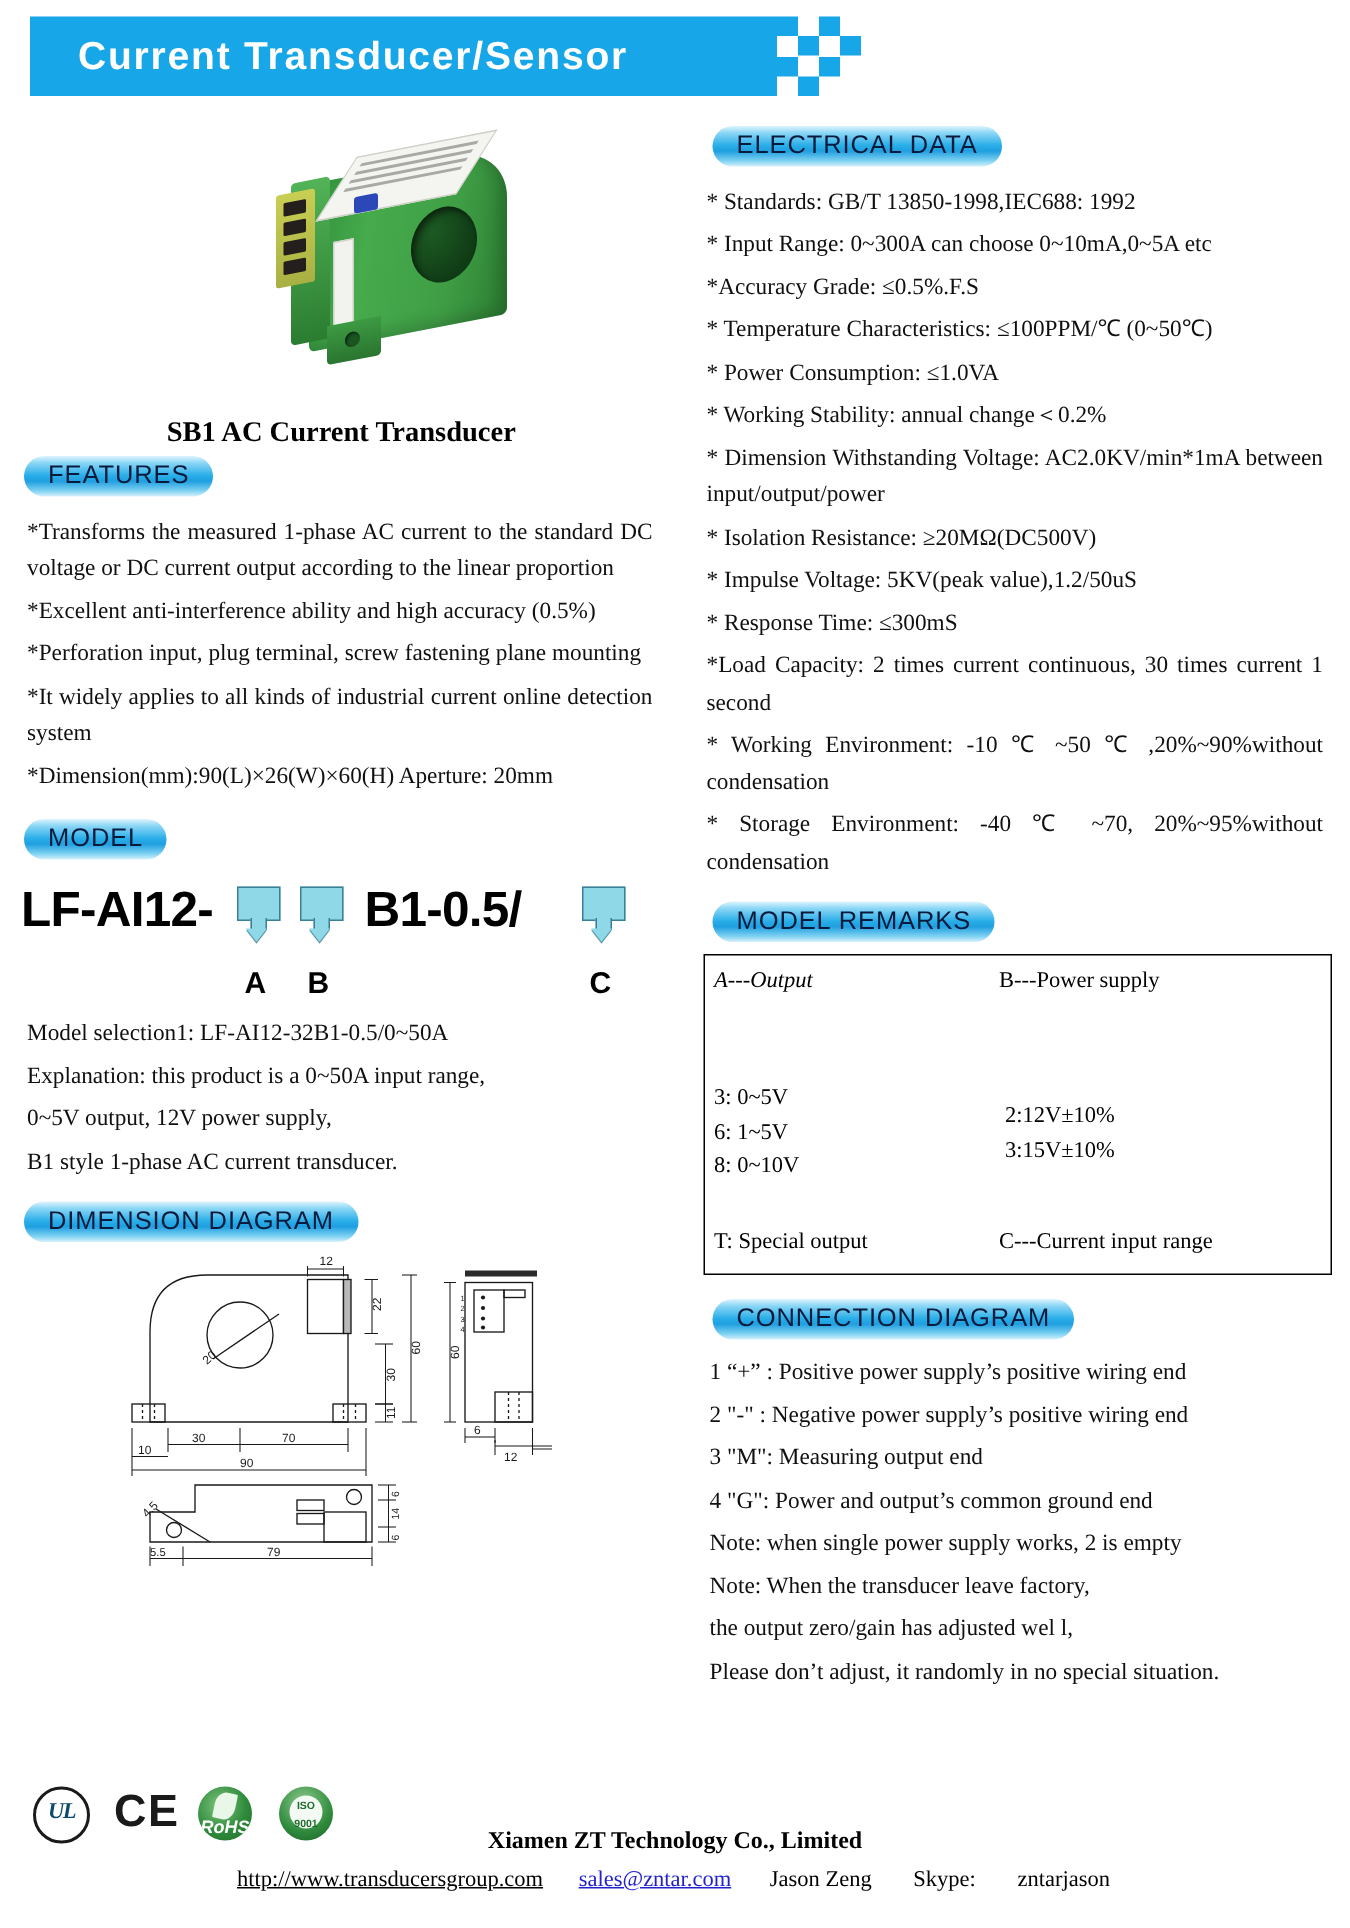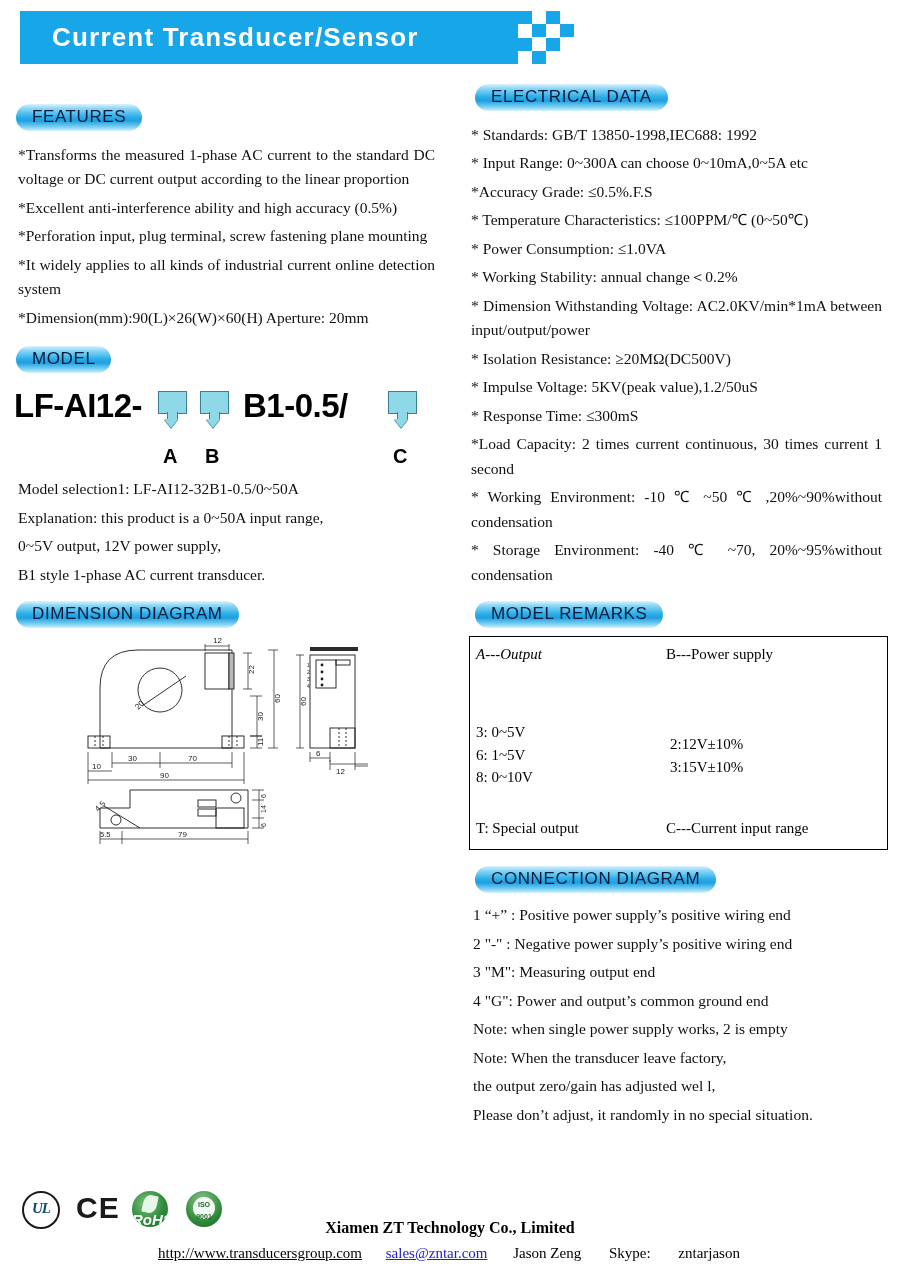--- a/index.html
+++ b/index.html
@@ -325,21 +325,21 @@
     background: radial-gradient(circle at 40% 35%, #7fc47f 0%, #2f8b3c 55%, #1d6b2a 100%);
     position: relative;
     overflow: hidden;
   }
   .rohs-mark span {
     position: absolute;
     left: 0; top: 20px;
     width: 100%;
     text-align: center;
     font-family: "Liberation Sans", sans-serif;
-    font-size: 15px;
+    font-size: 12px;
     font-weight: bold;
     font-style: italic;
     color: #ffffff;
   }
   .rohs-leaf {
     position: absolute;
     left: 11px; top: 4px;
     width: 14px; height: 18px;
     background: #e9f7e9;
     border-radius: 50% 6% 50% 6%;
@@ -403,20 +403,42 @@
     <i style="left:14px; top:13px;"></i>
     <i style="left:14px; top:40px;"></i>
     <i style="left:28px; top:0px;"></i>
     <i style="left:28px; top:27px;"></i>
     <i style="left:42px; top:13px;"></i>
   </div>
 </div>
 
 <div class="col-left">
 
+  <div id="product-figure">
+    <div class="prod">
+      <div class="prod-body"></div>
+      <div class="prod-face"></div>
+      <div class="prod-hole"></div>
+      <div class="prod-toplabel">
+          <b></b>
+        </div>
+      <div class="prod-sidelabel"></div>
+      <div class="prod-term">
+        <i style="top:6px;"></i>
+          <i style="top:19px;"></i>
+          <i style="top:32px;"></i>
+          <i style="top:45px;"></i>
+      </div>
+      <div class="prod-trim"></div>
+      <div class="prod-foot">
+          <i></i>
+        </div>
+    </div>
+    <div id="product-title">SB1 AC Current Transducer</div>
+  </div>
 
   <div class="badge-wrap" style="margin-top:26px;">
     <span class="badge">FEATURES</span>
   </div>
   <div class="bodytext just pad" style="margin-top:12px;">
     <p>*Transforms the measured 1-phase AC current to the standard DC voltage or DC current output according to the linear proportion</p>
     <p>*Excellent anti-interference ability and high accuracy (0.5%)</p>
     <p>*Perforation input, plug terminal, screw fastening plane mounting</p>
     <p>*It widely applies to all kinds of industrial current online detection system</p>
     <p>*Dimension(mm):90(L)×26(W)×60(H) Aperture: 20mm</p>

